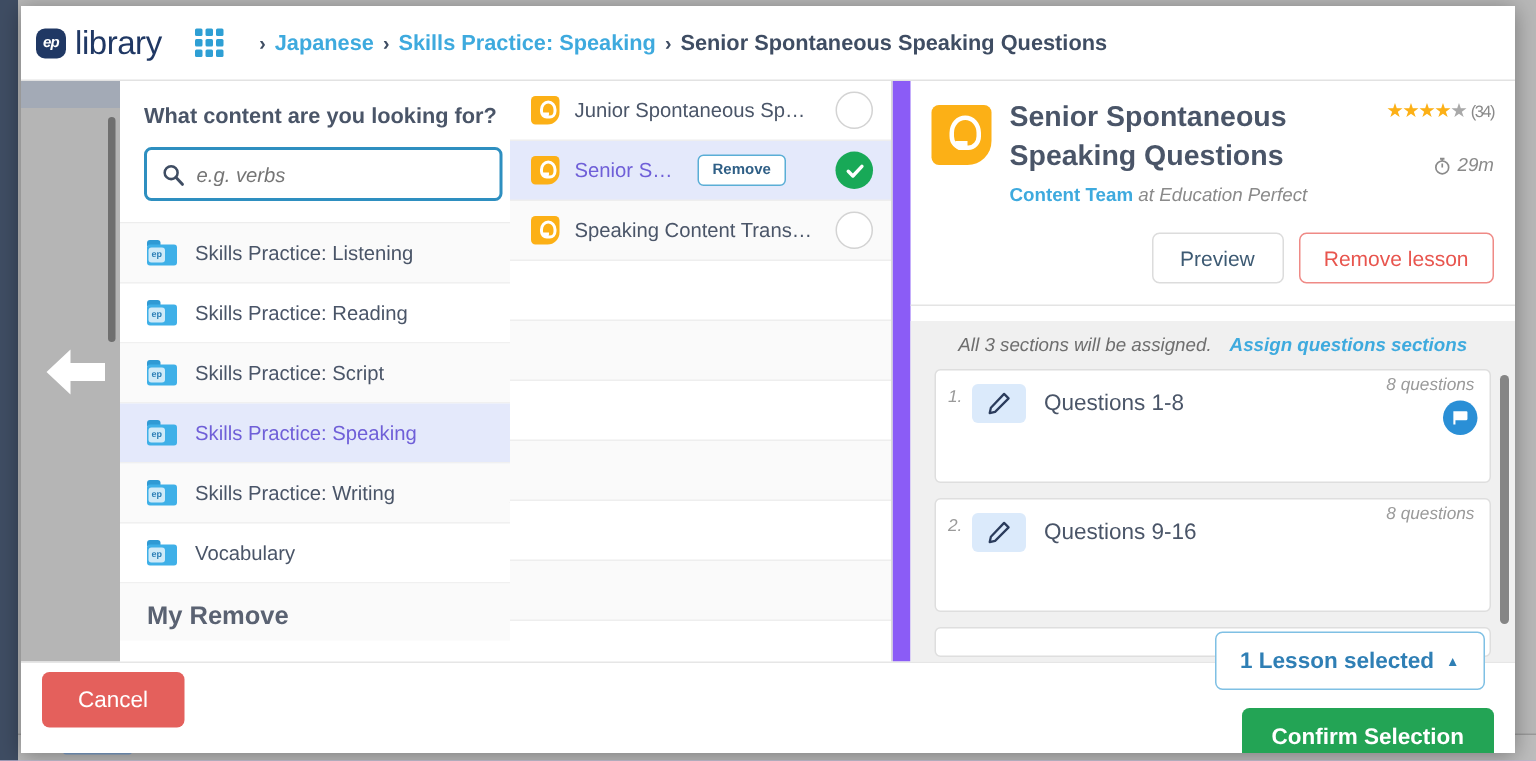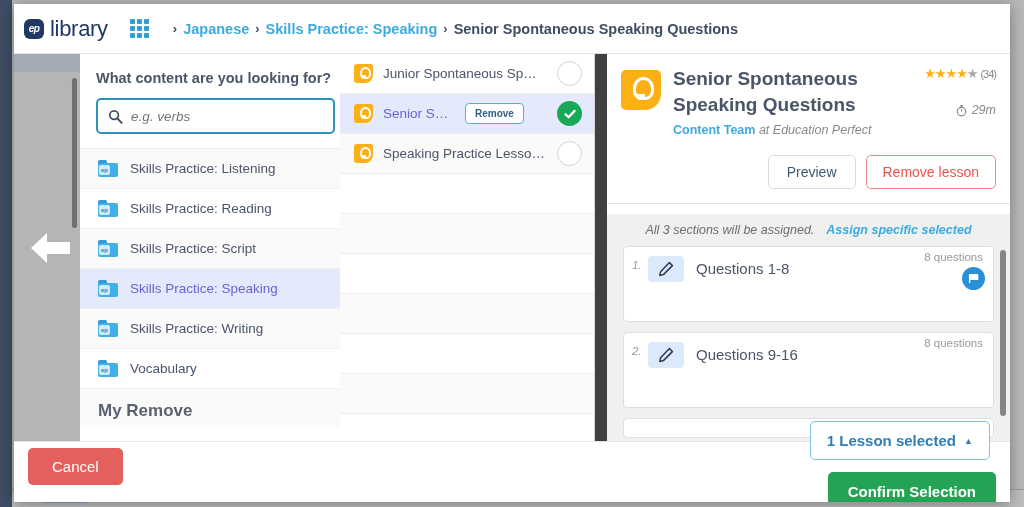--- a/index.html
+++ b/index.html
@@ -66,21 +66,21 @@
     margin-left: 24px; display: flex; align-items: center;
     font-size: 14.5px; font-weight: bold; gap: 6px;
   }
   .crumbs .sep { color: #3f4d63; font-size: 13px; font-weight: bold; }
   .crumbs .lnk { color: #3eaade; }
   .crumbs .cur { color: #3f4d63; }
 
   
   .body-area {
     position: absolute; left: 0; top: 50px; width: 996px; height: 399px;
-    background: #404040;
+    background: #8b5cf6;
     padding-left: 36px;
   }
 
   
   .ghost-pane {
     position: absolute; left: 0; top: 0; width: 66px; height: 399px;
     background: #b5b5b5;
   }
   .ghost-pane-top {
     position: absolute; left: 0; top: 0; width: 66px; height: 18px;
@@ -265,21 +265,21 @@
   .sec-pencil {
     position: absolute; left: 24px; top: 9px; width: 36px; height: 26px;
     background: #dbeafb; border-radius: 4px;
     display: flex; align-items: center; justify-content: center;
   }
   .sec-name {
     position: absolute; left: 72px; top: 13px; font-size: 15px; color: #4a5568;
   }
   .sec-qcount {
     position: absolute; right: 10px; top: 4px; font-size: 11.5px;
-    color: #9a9a9a; 
+    color: #9a9a9a; font-style: italic;
   }
   .sec-flag {
     position: absolute; right: 8px; top: 20px; width: 23px; height: 23px;
     border-radius: 50%; background: #2a8fd6;
     display: flex; align-items: center; justify-content: center;
   }
   .sec-card.partial { height: 20px; overflow: hidden; }
   .col3-scroll {
     position: absolute; right: 4px; top: 36px; width: 6px; height: 166px;
     background: #858585; border-radius: 3px;
@@ -442,21 +442,21 @@
           <span class="circ on">
             <svg width="14" height="14" viewBox="0 0 14 14">
               <path d="M2.5 7.2 L5.6 10.3 L11.6 3.9" fill="none" stroke="#fff" stroke-width="2.3" stroke-linecap="round" stroke-linejoin="round"></path>
             </svg>
           </span>
         </div>
         <div class="lrow alt">
           <span class="bulb stacked">
               <span class="shadow"></span>
             </span>
-          <span class="lname">Speaking Practice Lesson…</span>
+          <span class="lname">Speaking Content Trans…</span>
           <span class="circ"></span>
         </div>
         <div class="lfill"></div>
         <div class="lfill alt"></div>
         <div class="lfill"></div>
         <div class="lfill alt"></div>
         <div class="lfill"></div>
         <div class="lfill alt"></div>
         <div class="lfill"></div>
       </div>
@@ -488,21 +488,21 @@
         </div>
 
         <div class="detail-actions">
           <button class="btn-preview">Preview</button>
           <button class="btn-remove-lesson">Remove lesson</button>
         </div>
 
         <div class="sections-wrap">
           <div class="sections-note">
             <span class="msg">All 3 sections will be assigned.</span>
-            <span class="act">Assign specific selected</span>
+            <span class="act">Assign questions sections</span>
           </div>
 
           <div class="sec-card">
             <span class="sec-num">1.</span>
             <span class="sec-pencil">
               <svg width="16" height="16" viewBox="0 0 16 16">
                 <path d="M11.4 1.6 L14.4 4.6 L5.4 13.6 L1.8 14.4 L2.6 10.8 Z" fill="none" stroke="#2b3c5c" stroke-width="1.5" stroke-linejoin="round"></path>
               </svg>
             </span>
             <span class="sec-name">Questions 1-8</span>

